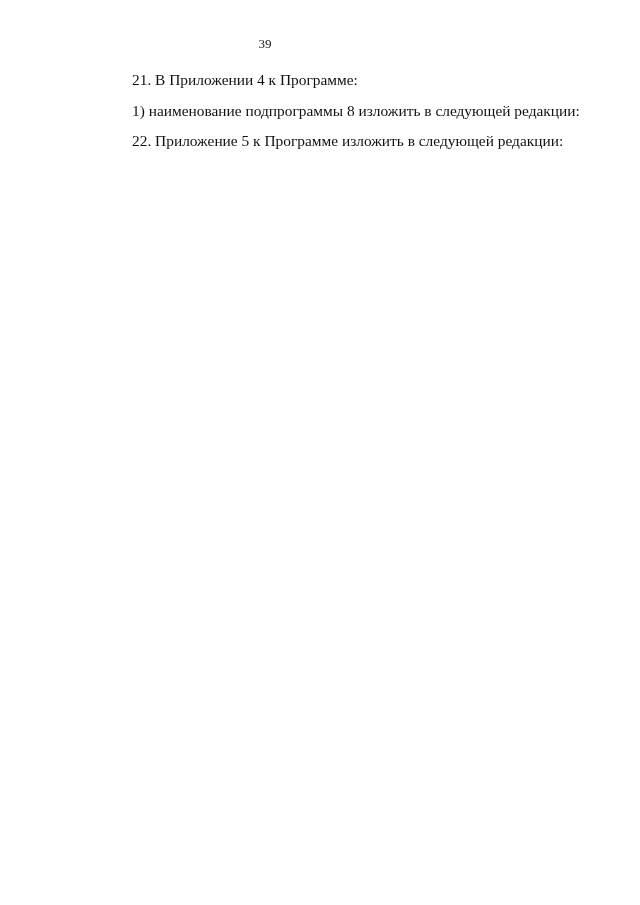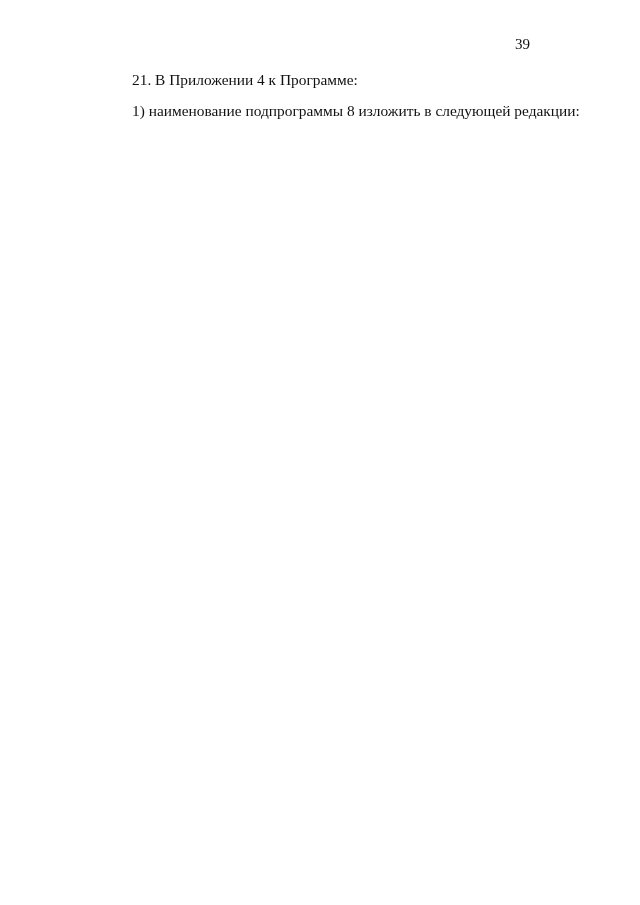--- a/index.html
+++ b/index.html
@@ -13,22 +13,22 @@
       position: relative;
       overflow: hidden;
       font-family: "Liberation Serif", "DejaVu Serif", serif;
       color: #111111;
     }
     .page-number {
       position: absolute;
       top: 37px;
       left: 0;
       width: 530px;
-      text-align: right;
-      font-size: 15px;
+      text-align: center;
+      font-size: 13px;
       line-height: 14px;
     }
     .body-text {
       position: absolute;
       top: 59px;
       left: 87px;
       width: 508px;
       font-size: 15.4px;
       line-height: 18.6px;
     }
@@ -39,13 +39,14 @@
     }
   </style>
 </head>
 <body>
 
 <div class="page-number">39</div>
 
 <div class="body-text">
   <p class="para">21. В Приложении 4 к Программе:</p>
   <p class="para">1) наименование подпрограммы 8 изложить в следующей редакции:</p>
+  <p class="para">22. Приложение 5 к Программе изложить в следующей редакции:</p>
 </div>
 
 </body></html>

